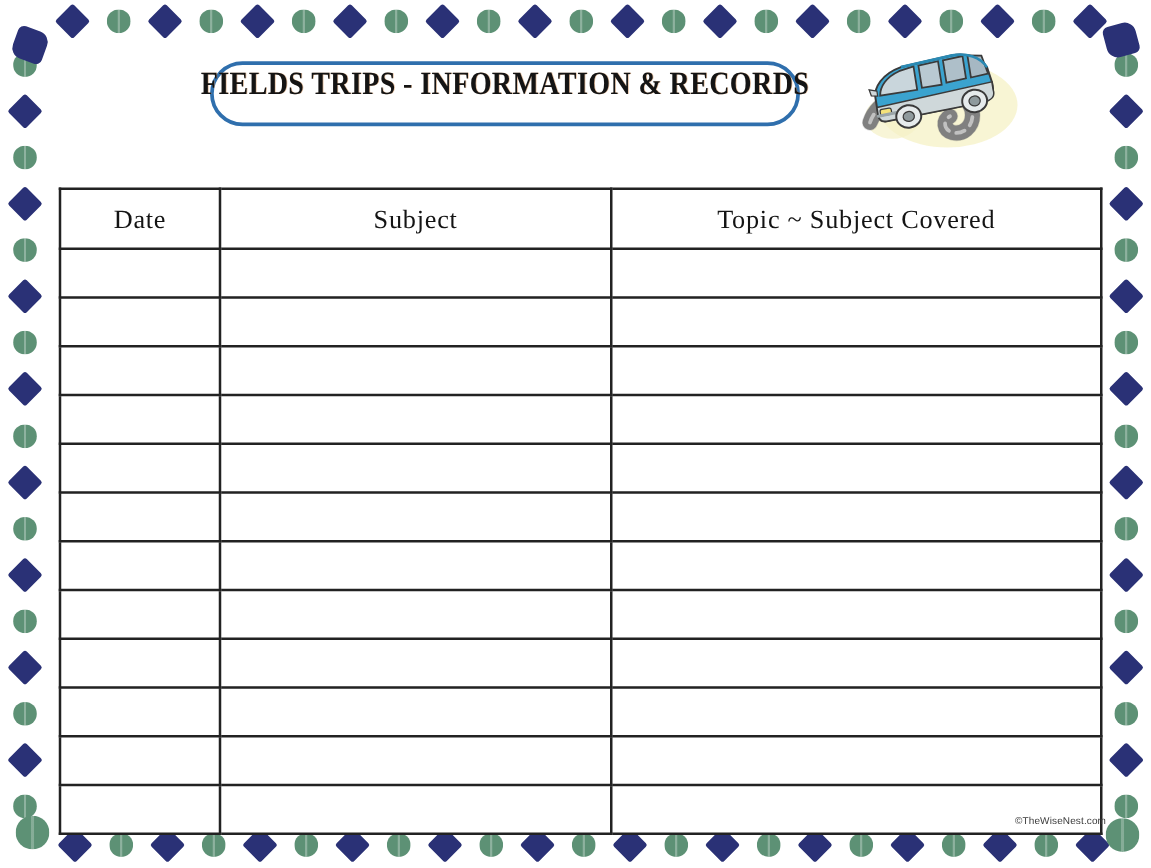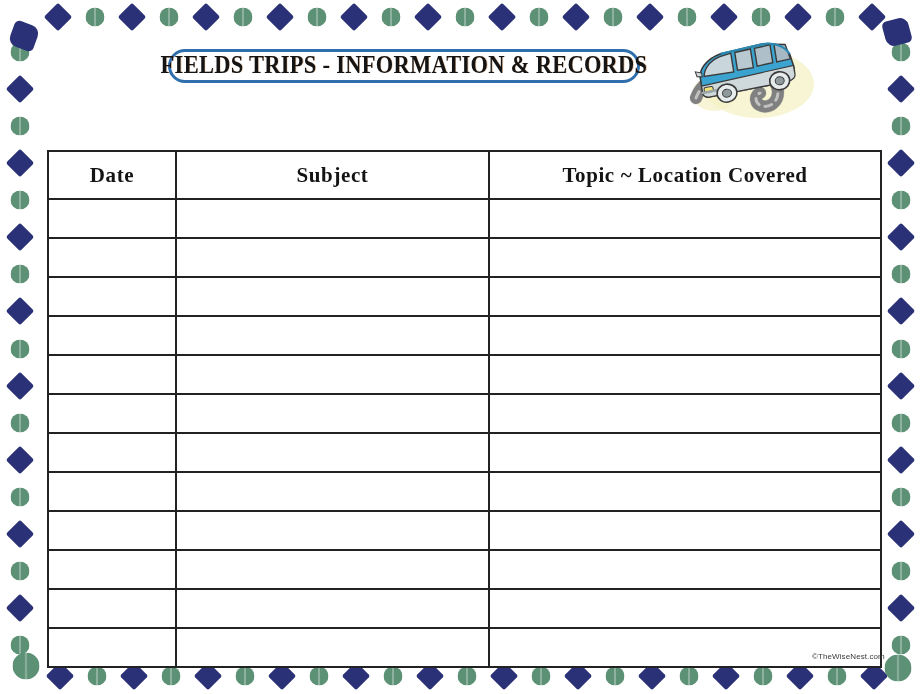--- a/index.html
+++ b/index.html
@@ -64,26 +64,26 @@
         rgba(255,255,255,0.25) 53%,
         rgba(255,255,255,0) 56%);
   }
 
   
   .title-plaque {
     position: absolute;
     left: 168px;
     top: 49px;
     width: 472px;
-    height: 34px;
+    height: 52px;
     border: 3px solid #2f6fad;
     border-radius: 26px;
     box-sizing: border-box;
     display: flex;
-    align-items: flex-end;
+    align-items: flex-start;
     justify-content: center;
     background: #ffffff;
   }
   .title-text {
     font-family: "Liberation Serif", serif;
     font-weight: bold;
     font-size: 26px;
     letter-spacing: 0.4px;
     color: #141414;
     transform: scaleX(0.86);
@@ -112,21 +112,21 @@
     background: #ffffff;
   }
   .sheet-table th,
   .sheet-table td {
     border: 2px solid #222222;
     padding: 0;
     margin: 0;
   }
   .sheet-table th {
     height: 46px;
-    font-weight: bold;
+    font-weight: normal;
     font-family: "Liberation Serif", serif;
     font-size: 21px;
     color: #141414;
     vertical-align: middle;
     text-align: center;
     letter-spacing: 0.6px;
   }
   .sheet-table td {
     height: 37px;
   }
@@ -283,21 +283,21 @@
 <table class="sheet-table">
   <colgroup>
     <col class="col-date">
     <col class="col-loc">
     <col class="col-topic">
   </colgroup>
   <thead>
     <tr>
       <th>Date</th>
       <th>Subject</th>
-      <th>Topic ~ Location Covered</th>
+      <th>Topic ~ Subject Covered</th>
     </tr>
   </thead>
   <tbody id="table-body">
       <tr>
         <td></td>
         <td></td>
         <td></td>
       </tr>
       <tr>
         <td></td>

